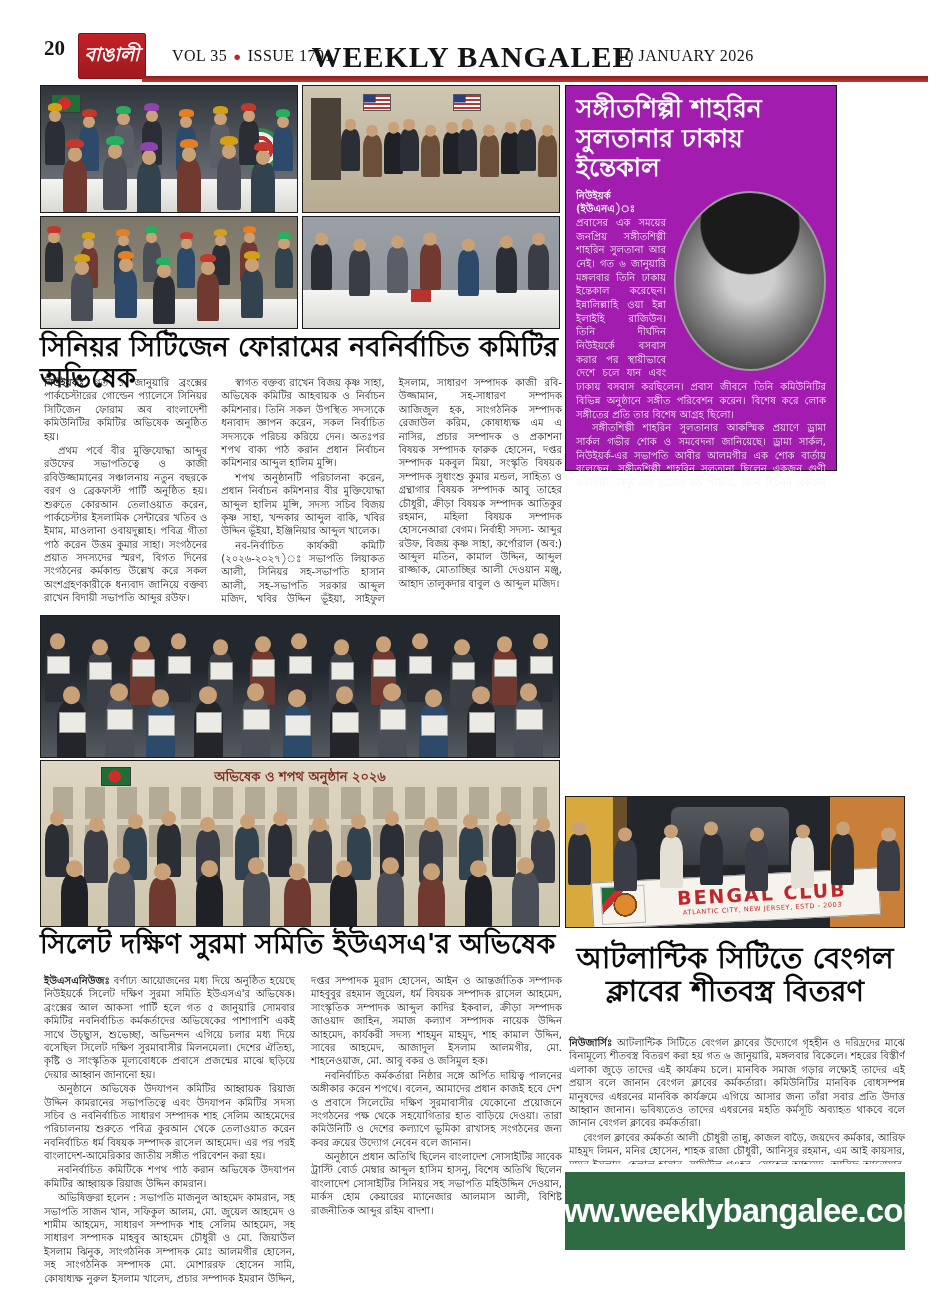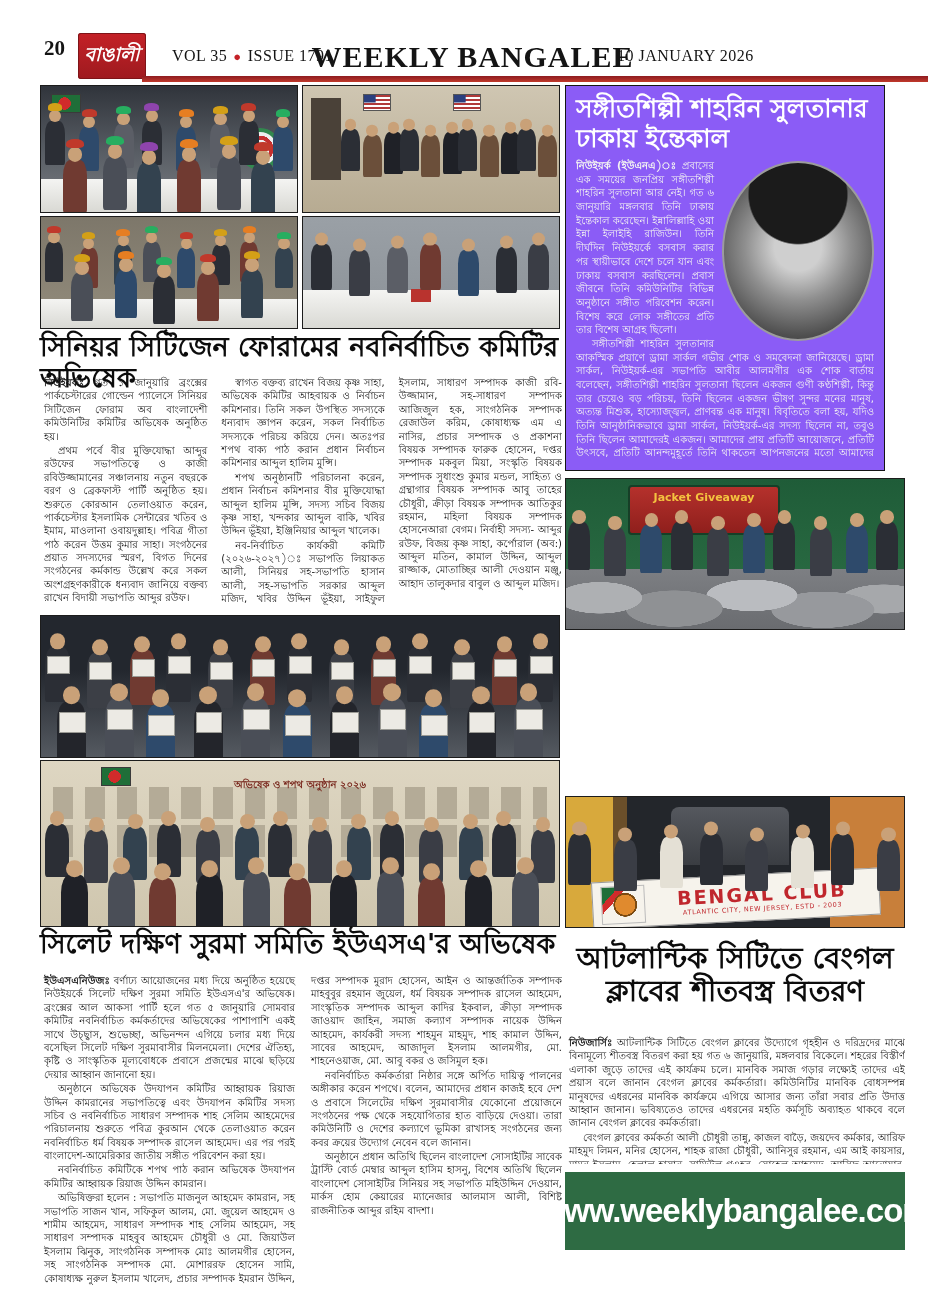--- a/index.html
+++ b/index.html
@@ -38,22 +38,22 @@
            background:radial-gradient(circle at 45% 50%,#d12b2b 0 35%,#1f6e38 36%);}
   .us-flag{position:absolute;width:26px;height:15px;border:1px solid #555;
            background:linear-gradient(#2b3f7e,#2b3f7e) 0 0/45% 50% no-repeat,
                       repeating-linear-gradient(180deg,#b03a3a 0 2px,#fff 2px 4px);}
   .wreath{position:absolute;right:16px;top:42px;width:34px;height:34px;border:4px solid #2f8f4e;border-radius:50%;
           background:radial-gradient(circle,#fff 0 38%,#d12b2b 39% 55%,#fff 56%);opacity:.9;}
   .door{position:absolute;left:8px;top:12px;width:30px;height:82px;background:#4a4138;}
   .gift{position:absolute;width:20px;height:13px;background:#b9332e;bottom:23%;left:42%;}
   .wall-row{position:absolute;left:12px;right:12px;height:32px;
             background:repeating-linear-gradient(90deg,#b4ab97 0 20px,transparent 20px 32px);}
-  .banner-oath{position:absolute;left:0;right:0;top:16px;text-align:center;color:#7a2a1f;
-               font-weight:bold;font-size:10px;}
+  .banner-oath{position:absolute;left:0;right:0;top:6px;text-align:center;color:#7a2a1f;
+               font-weight:bold;font-size:13px;}
   .jacket-banner{position:absolute;left:62px;top:6px;width:152px;height:50px;border:2px solid #163f27;
                  border-radius:4px;background:linear-gradient(#b5312c,#8f1f1c);color:#f4c23f;
                  font-weight:bold;font-size:11px;display:flex;justify-content:center;padding-top:4px;box-sizing:border-box;}
   .jackets{position:absolute;left:0;right:0;bottom:0;height:60px;background:
      radial-gradient(ellipse 70px 26px at 10% 48%,#aeb0b3 0 60%,transparent 61%),
      radial-gradient(ellipse 80px 30px at 32% 66%,#8f9194 0 60%,transparent 61%),
      radial-gradient(ellipse 75px 26px at 55% 44%,#babcc0 0 60%,transparent 61%),
      radial-gradient(ellipse 85px 30px at 76% 68%,#97999d 0 60%,transparent 61%),
      radial-gradient(ellipse 70px 24px at 94% 50%,#a6a8ab 0 60%,transparent 61%),
      linear-gradient(#7d7f83,#6a6c70);}
@@ -79,21 +79,21 @@
   #h-bengal{left:565px;top:942px;width:340px;font-size:29px;text-align:center;}
   .body-bn{font-size:10px;line-height:1.34;text-align:justify;color:#1a1a1a;}
   .body-bn p{margin:0 0 1px 4px;text-indent:14px;}
   .body-bn p.first{text-indent:0;}
   #b-senior{position:absolute;left:40px;top:376px;width:522px;height:236px;overflow:hidden;
             column-count:3;column-gap:10px;column-fill:auto;}
   #b-sylhet{position:absolute;left:40px;top:974px;width:522px;height:311px;overflow:hidden;
             column-count:2;column-gap:12px;column-fill:auto;}
   #b-bengal{position:absolute;left:565px;top:1036px;width:340px;height:128px;overflow:hidden;}
   
-  #obit{position:absolute;left:565px;top:85px;width:320px;height:386px;background:#8b5cf6;
+  #obit{position:absolute;left:565px;top:85px;width:272px;height:386px;background:#a21caf;
         border:1px solid #151515;box-sizing:border-box;padding:8px 10px;color:#f4f4f2;}
   #obit .headline{font-weight:bold;font-size:25px;line-height:1.18;margin:0 0 6px 0;color:#fff;}
   #obit .obody{font-size:10px;line-height:1.37;text-align:justify;overflow:hidden;height:300px;}
   #obit .obody p{margin:0;}
   #obit .obody p.second{text-indent:16px;}
   .portrait{float:right;width:148px;height:176px;margin:2px 0 4px 8px;border-radius:50%;
             border:2px solid #9c9c9c;background:
      radial-gradient(circle at 50% 18%,#1b1b1b 0 30%,transparent 31%),
      radial-gradient(circle at 50% 48%,#cfcfcf 0 20%,#8f8f8f 45%,#4f4f4f 75%,#2a2a2a);}
   
@@ -364,34 +364,20 @@
 
   <div id="obit">
     <div class="headline">সঙ্গীতশিল্পী শাহরিন সুলতানার ঢাকায় ইন্তেকাল</div>
     <div class="obody">
       <div class="portrait"></div>
       <p><b>নিউইয়র্ক (ইউএনএ)ঃ</b> <span>প্রবাসের এক সময়ের জনপ্রিয় সঙ্গীতশিল্পী শাহরিন সুলতানা আর নেই। গত ৬ জানুয়ারি মঙ্গলবার তিনি ঢাকায় ইন্তেকাল করেছেন। ইন্নালিল্লাহি ওয়া ইন্না ইলাইহি রাজিউন। তিনি দীর্ঘদিন নিউইয়র্কে বসবাস করার পর স্থায়ীভাবে দেশে চলে যান এবং ঢাকায় বসবাস করছিলেন। প্রবাস জীবনে তিনি কমিউনিটির বিভিন্ন অনুষ্ঠানে সঙ্গীত পরিবেশন করেন। বিশেষ করে লোক সঙ্গীতের প্রতি তার বিশেষ আগ্রহ ছিলো।</span></p>
       <p class="second">সঙ্গীতশিল্পী শাহরিন সুলতানার আকস্মিক প্রয়াণে ড্রামা সার্কল গভীর শোক ও সমবেদনা জানিয়েছে। ড্রামা সার্কল, নিউইয়র্ক-এর সভাপতি আবীর আলমগীর এক শোক বার্তায় বলেছেন, সঙ্গীতশিল্পী শাহরিন সুলতানা ছিলেন একজন গুণী কণ্ঠশিল্পী, কিন্তু তার চেয়েও বড় পরিচয়, তিনি ছিলেন একজন ভীষণ সুন্দর মনের মানুষ, অত্যন্ত মিশুক, হাস্যোজ্জ্বল, প্রাণবন্ত এক মানুষ। বিবৃতিতে বলা হয়, যদিও তিনি আনুষ্ঠানিকভাবে ড্রামা সার্কল, নিউইয়র্ক-এর সদস্য ছিলেন না, তবুও তিনি ছিলেন আমাদেরই একজন। আমাদের প্রায় প্রতিটি আয়োজনে, প্রতিটি উৎসবে, প্রতিটি আনন্দমুহূর্তে তিনি থাকতেন আপনজনের মতো আমাদের ড্রামা সার্কল পরিবারেরই অংশ হয়ে। তার প্রয়াণে ড্রামা সার্কল-এর প্রতিটি সদস্য গভীরভাবে মর্মাহত। শিল্পী হিসেবে আমরা তাকে হারালাম, কিন্তু মানুষ হিসেবে আমরা হারালাম একজন বন্ধুকে। আমরা তার বিদেহী আত্মার শান্তি কামনা করছি এবং তার শোকসন্তপ্ত পরিবার, স্বজন ও শুভানুধ্যায়ীদের প্রতি গভীর সমবেদনা জানাচ্ছি। শাহরিন সুলতানা- আপনি আমাদের স্মৃতিতে, আমাদের ভালোবাসায় চিরজীবী হয়ে থাকবেন।'</p>
     </div>
   </div>
 
-  <div class="photo p-jacket" style="left:565px;top:478px;width:340px;height:152px;">
-    <div class="jacket-banner">Jacket Giveaway</div>
-    <div class="jackets"></div>
-  <div class="person" style="left: 2px; top: 43px; width: 22px; height: 48.4px; background: rgb(43, 46, 53);"></div>
-      <div class="person" style="left: 38.2222px; top: 49px; width: 22px; height: 48.4px; background: rgb(58, 61, 69);"></div>
-      <div class="person" style="left: 74.4444px; top: 46px; width: 22px; height: 48.4px; background: rgb(46, 74, 107);"></div>
-      <div class="person" style="left: 104.667px; top: 43px; width: 22px; height: 48.4px; background: rgb(43, 46, 53);"></div>
-      <div class="person" style="left: 140.889px; top: 49px; width: 22px; height: 48.4px; background: rgb(58, 61, 69);"></div>
-      <div class="person" style="left: 177.111px; top: 46px; width: 22px; height: 48.4px; background: rgb(46, 74, 107);"></div>
-      <div class="person" style="left: 207.333px; top: 43px; width: 22px; height: 48.4px; background: rgb(43, 46, 53);"></div>
-      <div class="person" style="left: 243.556px; top: 49px; width: 22px; height: 48.4px; background: rgb(58, 61, 69);"></div>
-      <div class="person" style="left: 279.778px; top: 46px; width: 22px; height: 48.4px; background: rgb(46, 74, 107);"></div>
-      <div class="person" style="left: 310px; top: 43px; width: 22px; height: 48.4px; background: rgb(43, 46, 53);"></div>
-    </div>
   <div class="photo p-van" style="left:565px;top:796px;width:340px;height:132px;">
     <div class="van-opening"></div>
     <div class="bengal-banner">
       <div class="tiger"></div>
       <div class="bengal-text">
         <div class="bengal-title">BENGAL CLUB</div>
         <div class="bengal-sub">ATLANTIC CITY, NEW JERSEY, ESTD - 2003</div>
       </div>
     </div>
   <div class="person" style="left: 2px; top: 37px; width: 23px; height: 50.6px; background: rgb(43, 46, 53);"></div>

